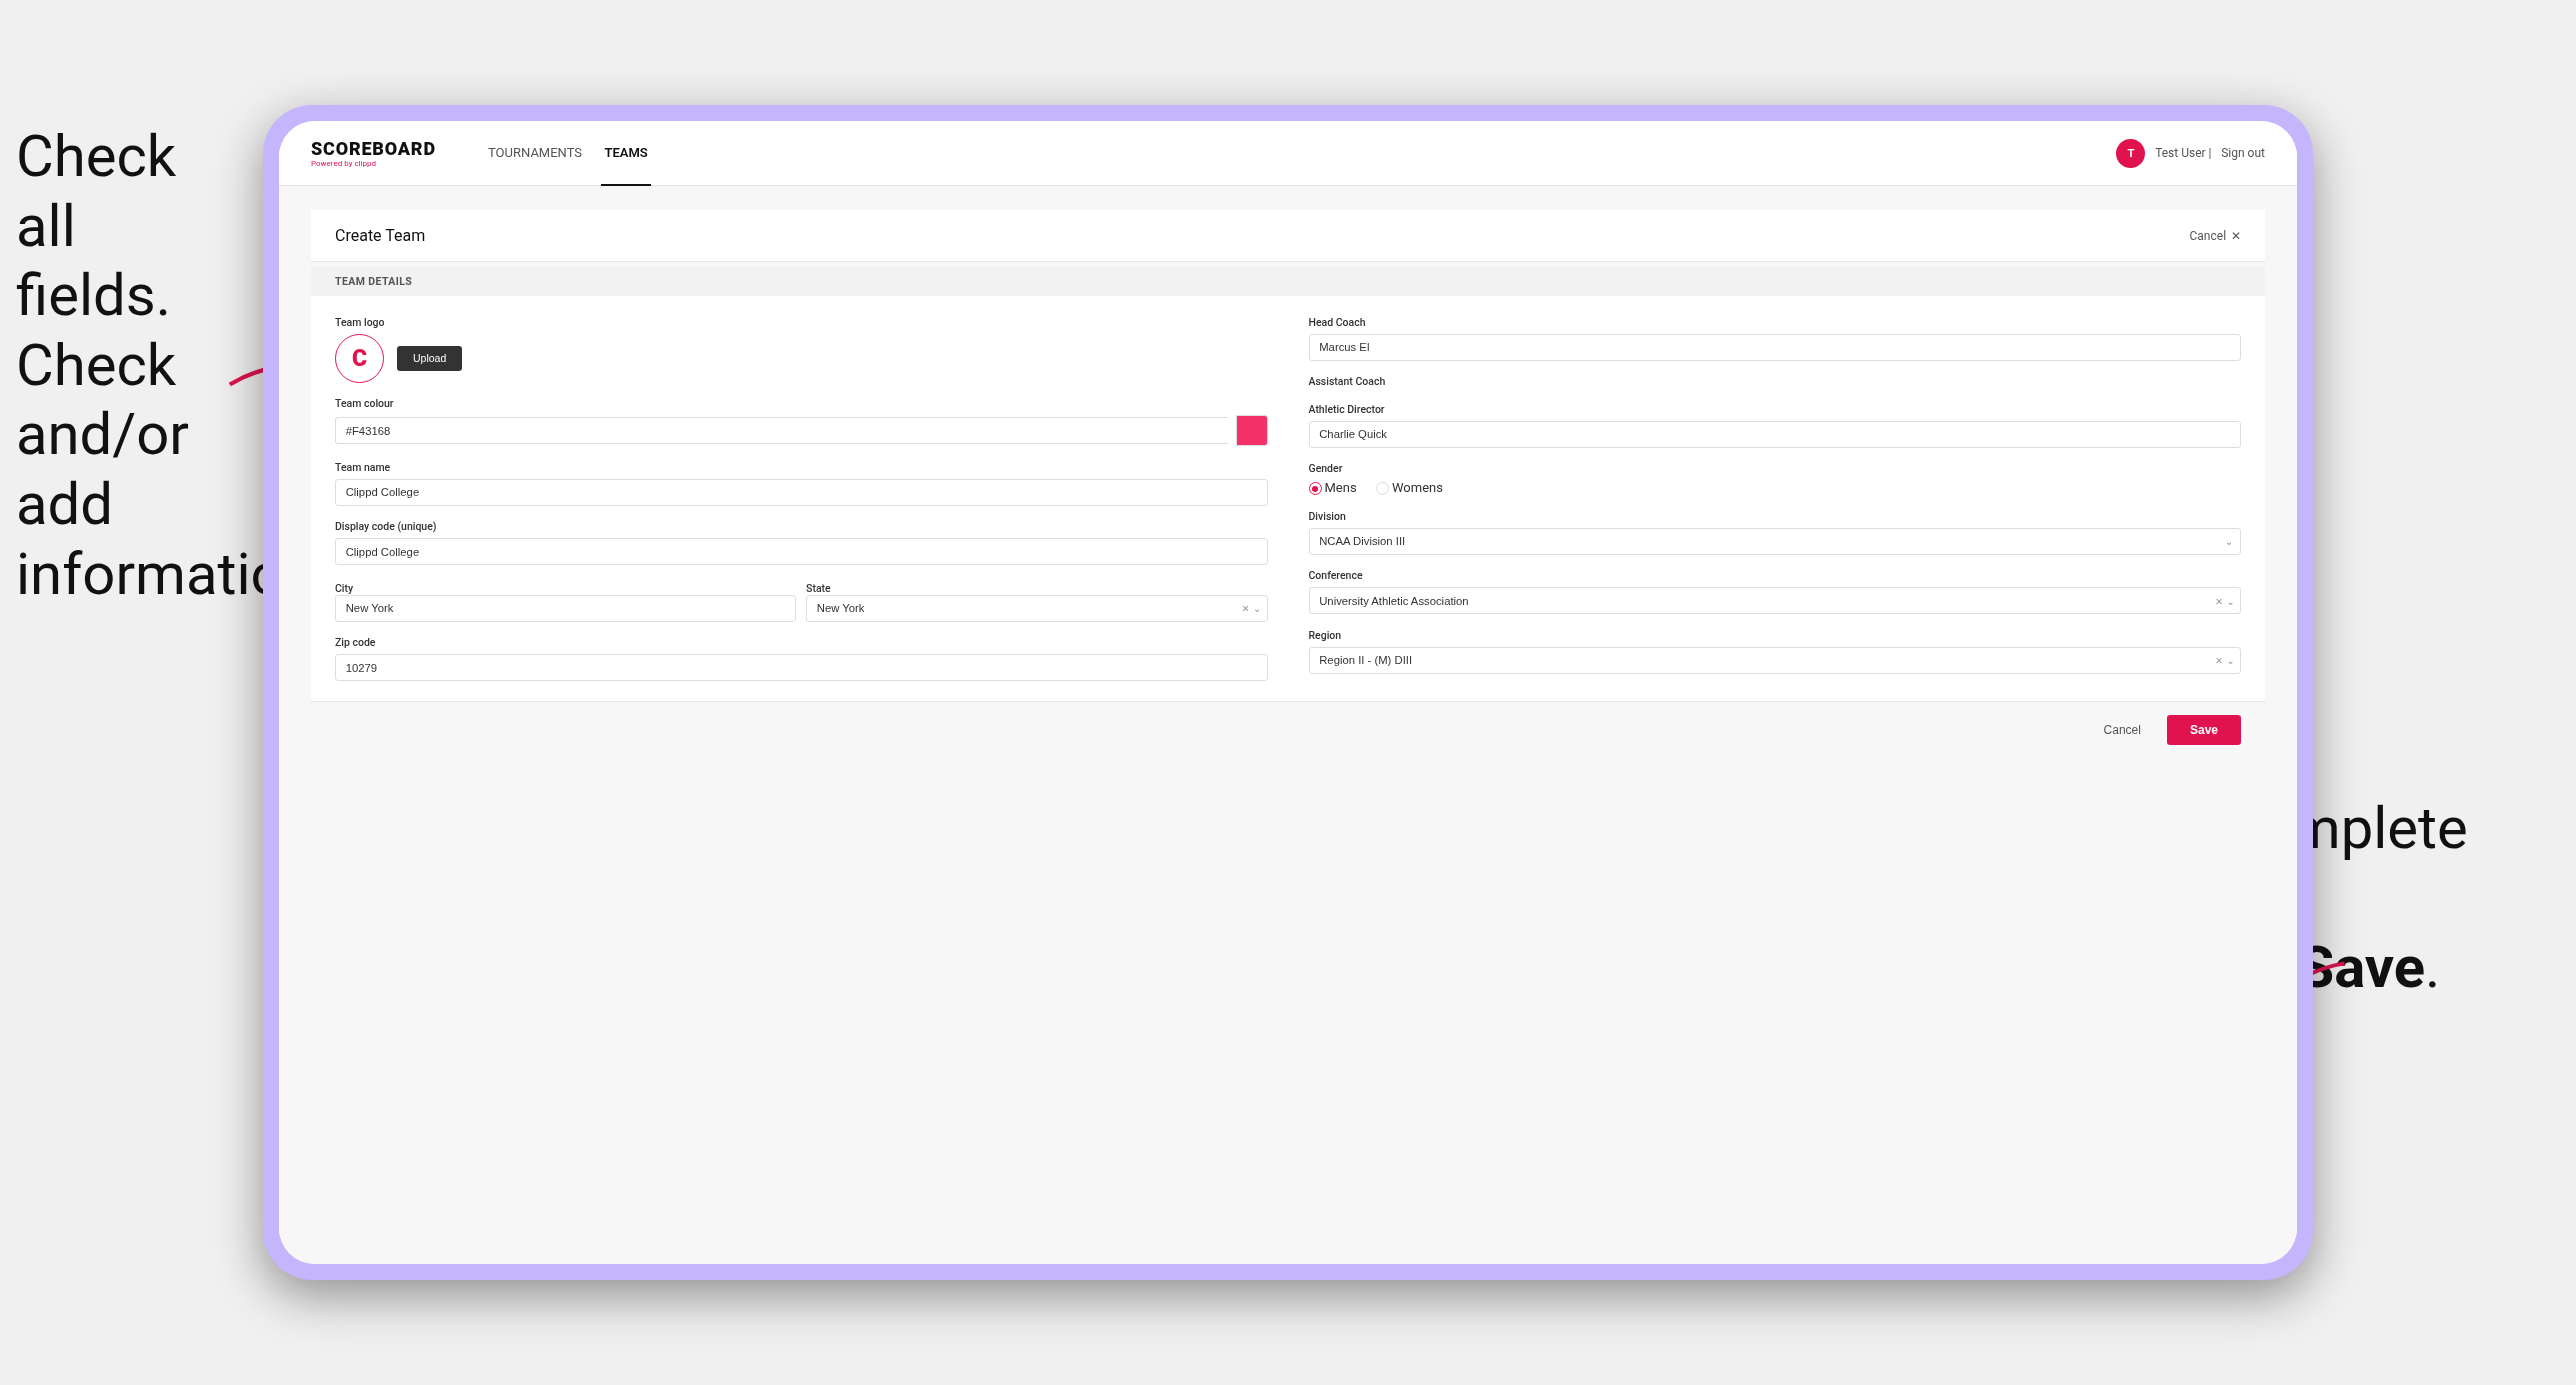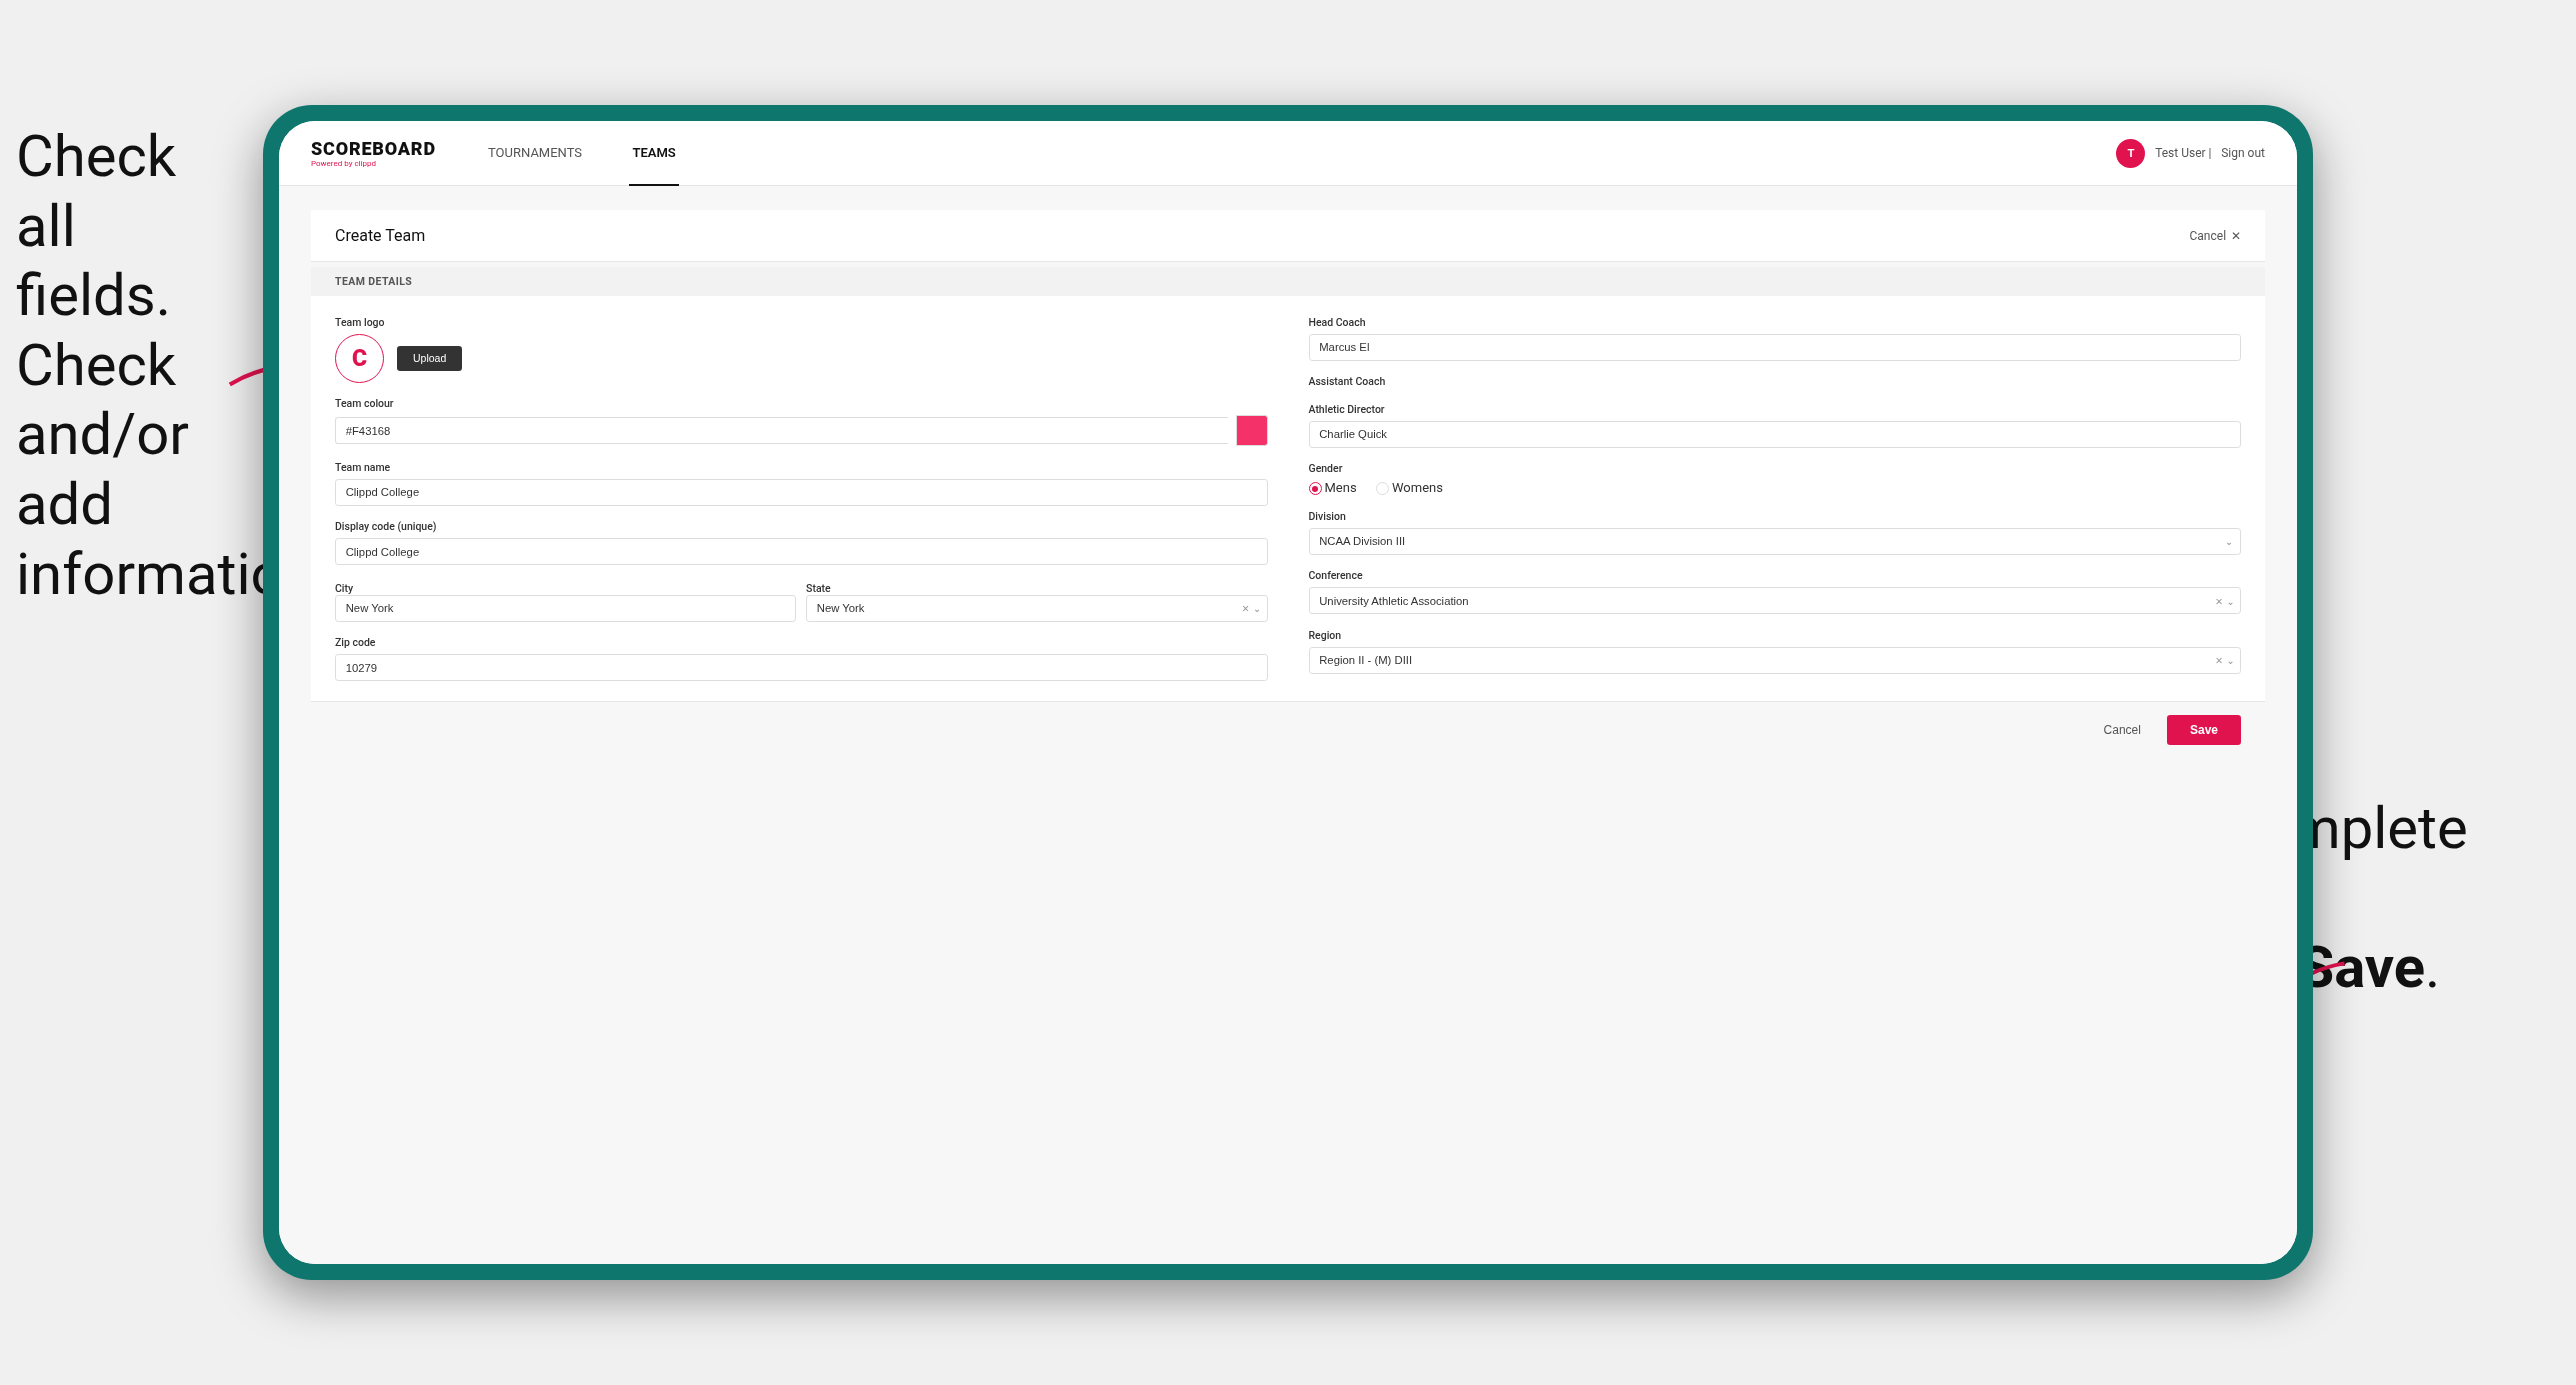--- a/index.html
+++ b/index.html
@@ -46,21 +46,21 @@
       text-align: left;
     }
 
     
     .tablet {
       position: absolute;
       left: 263px;
       top: 105px;
       width: 2050px;
       height: 1175px;
-      background: #0f766e;
+      background: #c4b5fd;
       border-radius: 49px;
       padding: 16px;
       box-shadow: 0 16px 49px rgba(0,0,0,0.4);
     }
 
     .tablet-screen {
       width: 100%;
       height: 100%;
       background: #fff;
       border-radius: 36px;
@@ -93,21 +93,21 @@
       letter-spacing: 0.8px;
     }
 
     .logo-subtitle {
       font-size: 8px;
       color: #e0134f;
     }
 
     .nav-items {
       display: flex;
-      gap: 44px;
+      gap: 16px;
       flex: 1;
     }
 
     .nav-item {
       font-size: 13px;
       color: #555;
       cursor: pointer;
       padding: 0 3.2px;
       height: 65px;
       display: flex;

